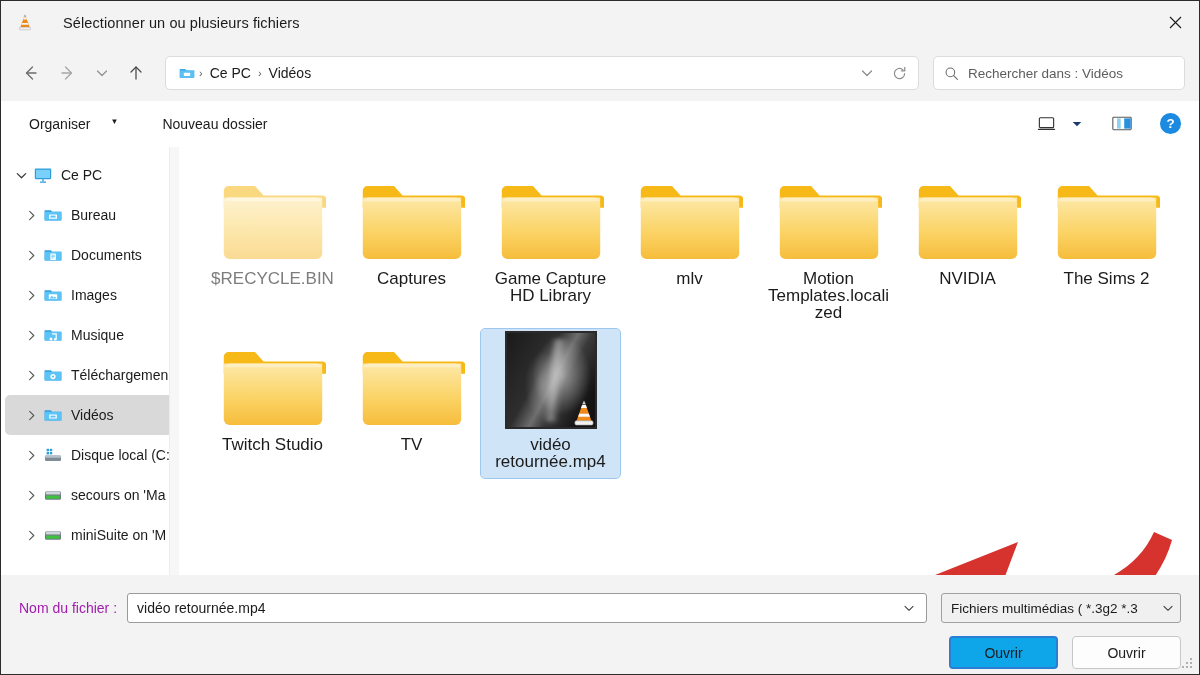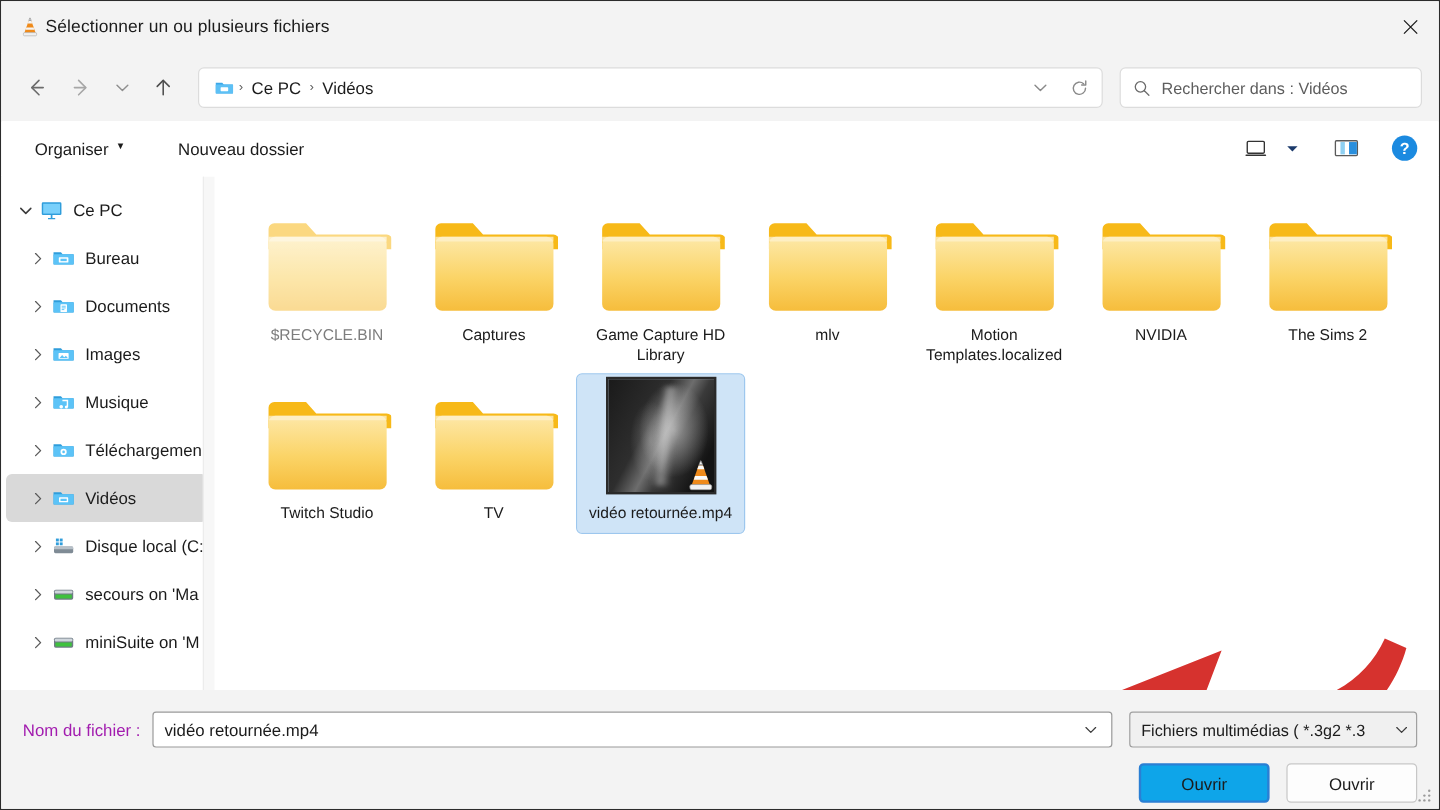--- a/index.html
+++ b/index.html
@@ -17,21 +17,21 @@
   }
 
   
   .titlebar {
     height:44px; flex:none;
     background:#f3f3f3;
     display:flex; align-items:center;
     position:relative;
     border-bottom:1px solid #f3f3f3;
   }
-  .title-left { display:flex; align-items:center; padding-left:14px; gap:3px; }
+  .title-left { display:flex; align-items:center; padding-left:14px; gap:28px; }
   .vlc-cone { width:20px; height:20px; display:block; }
   .title-text {
     font-size:14.5px; color:#1b1b1b; letter-spacing:.1px;
     white-space:nowrap;
   }
   .close-btn {
     position:absolute; right:0; top:0; width:47px; height:43px;
     display:flex; align-items:center; justify-content:center;
     color:#1b1b1b; font-size:16px; line-height:1;
   }
@@ -92,21 +92,21 @@
   
   .toolbar {
     height:46px; flex:none;
     background:#ffffff;
     display:flex; align-items:center;
     padding:0 12px 0 18px;
     border-bottom:1px solid #ffffff;
   }
   .tb-item {
     font-size:14px; color:#1b1b1b;
-    display:flex; align-items:flex-start; gap:6px;
+    display:flex; align-items:flex-start; gap:20px;
     padding:6px 10px; border-radius:4px;
     white-space:nowrap;
   }
   .tb-caret { font-size:8px; color:#1b1b1b; position:relative; top:1px; }
   .tb-spacer { flex:1; }
   .tb-icon-btn {
     width:34px; height:30px; display:flex; align-items:center; justify-content:center;
     border-radius:4px;
   }
   .tb-group { display:flex; align-items:center; gap:2px; }
@@ -187,21 +187,21 @@
     position:absolute; left:46%; top:6%; width:16px; height:88%;
     background:linear-gradient(90deg, rgba(255,255,255,0) 0%, rgba(230,230,230,.45) 45%, rgba(255,255,255,0) 100%);
     transform:rotate(6deg);
     filter:blur(2px);
   }
   .file-thumb .cone-badge {
     position:absolute; right:-4px; bottom:-2px; width:34px; height:34px;
   }
   .label {
     margin-top:7px;
-    font-size:13px; line-height:17px; color:#1b1b1b;
+    font-size:17px; line-height:17px; color:#1b1b1b;
     text-align:center; word-break:break-word; width:124px;
   }
   .label.dim { color:#7d7d7d; }
 
   .arrow-anno {
     position:absolute; left:735px; top:368px; width:270px; height:145px;
     pointer-events:none;
   }
 
   

